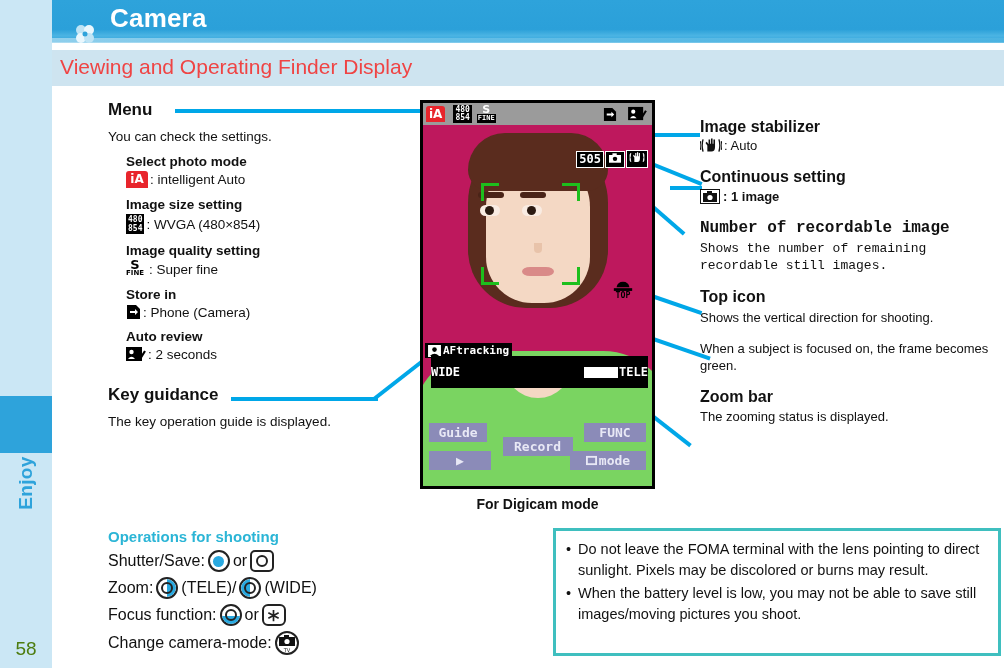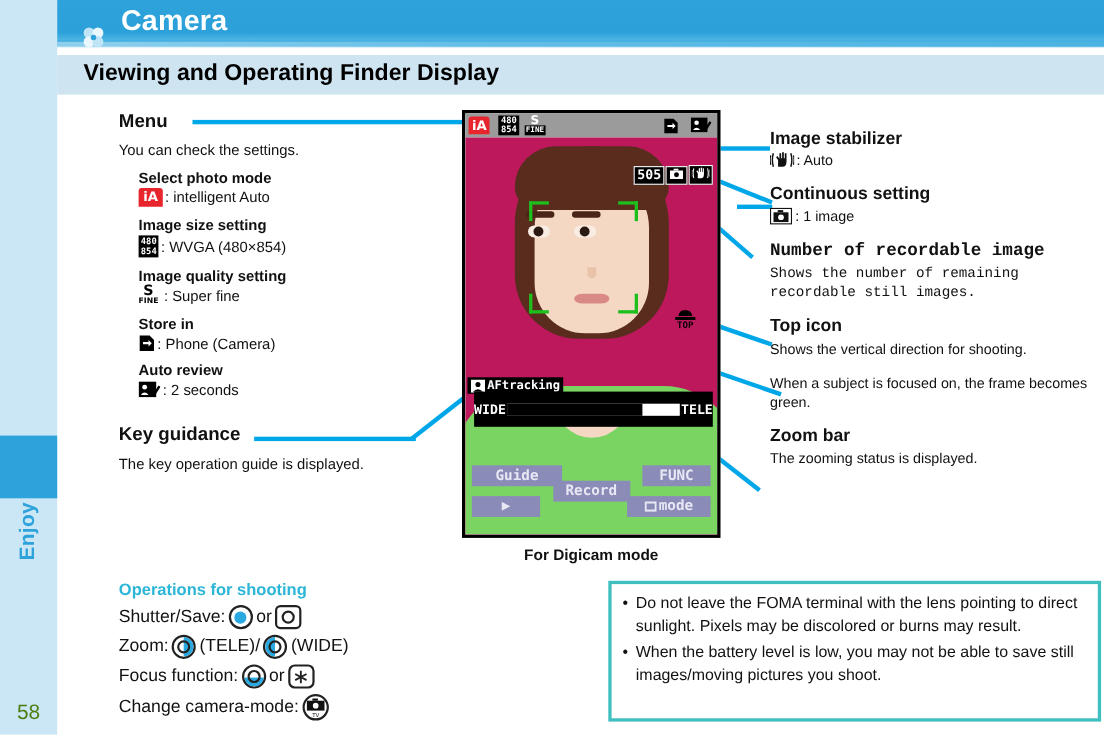--- a/index.html
+++ b/index.html
@@ -47,22 +47,22 @@
   }
   #clover-icon {
     position: absolute; left: 74px; top: 24px; width: 22px; height: 20px;
   }
   
   #section-band {
     position: absolute; left: 52px; top: 50px; width: 952px; height: 36px;
     background: #cee4f0;
   }
   #section-title {
-    position: absolute; left: 76px; top: 55px;
-    font-size: 21px; font-weight: bold; color: #000000;
+    position: absolute; left: 60px; top: 55px;
+    font-size: 21px; font-weight: normal; color: #ef4444;
   }
   
   #left-col { position: absolute; left: 108px; top: 100px; width: 300px; }
   .anno-head {
     font-size: 17px; font-weight: bold; color: #111; position: relative;
   }
   .anno-body { font-size: 13.5px; color: #111; }
   .sub-head { font-size: 13.5px; font-weight: bold; color: #111; }
   .sub-line { font-size: 13.5px; color: #111; display: flex; align-items: center; gap: 2px; }
   .indent { margin-left: 18px; }
@@ -354,21 +354,21 @@
     </div>
 
     <div id="zoom-bar">
       <span>WIDE</span>
       <span id="zoom-track">
           <span id="zoom-fill" style="width: 78%;"></span>
         </span>
       <span>TELE</span>
     </div>
 
-    <div class="softkey" style="left:6px; bottom:44px; width:82px;">Guide</div>
+    <div class="softkey" style="left:6px; bottom:44px; width:58px;">Guide</div>
     <div class="softkey" style="left:6px; bottom:16px; width:62px;">▶</div>
     <div class="softkey" style="left:50%; margin-left:-35px; bottom:30px; width:70px;">Record</div>
     <div class="softkey" style="right:6px; bottom:44px; width:62px;">FUNC</div>
     <div class="softkey" style="right:6px; bottom:16px; width:76px; display:flex; align-items:center; justify-content:center; gap:2px;">
       <svg width="11" height="11" viewBox="0 0 12 12">
           <rect x="0" y="1" width="12" height="10" fill="#e8e8f5"></rect>
           <rect x="2" y="3" width="8" height="6" fill="#8b8bb8"></rect>
         </svg>
       <span>mode</span>
     </div>
@@ -385,21 +385,21 @@
         <path d="M6 11 v-5 l-1.5 -2 1 -1 1.5 2 v-4 h1.3 v3.6 h.7 v-4.4 h1.3 v4.4 h.7 v-3.6 h1.3 v6 q0 4 -3 4 z" fill="#111"></path>
         <path d="M2.5 1 q-1.5 5 0 10 M0.5 2.5 q-1 3.5 0 7" stroke="#111" stroke-width="1.1" fill="none"></path>
         <path d="M15.5 1 q1.5 5 0 10 M17.5 2.5 q1 3.5 0 7" stroke="#111" stroke-width="1.1" fill="none"></path>
       </svg>
       <span>: Auto</span>
     </div>
   </div>
 
   <div style="margin-top:14px;">
     <div class="r-head">Continuous setting</div>
-    <div class="r-body" style="display:flex;align-items:center;gap:3px;margin-top:2px;">
+    <div class="r-body" style="display:flex;align-items:center;gap:3px;margin-top:2px;font-weight:bold;">
       <span style="display:inline-flex;border:1.5px solid #111;padding:1px 2px;background:#fff;">
         <svg width="14" height="11" viewBox="0 0 14 11">
             <rect x="0" y="2" width="14" height="9" fill="#111"></rect>
             <rect x="4" y="0" width="5" height="2" fill="#111"></rect>
             <circle cx="7" cy="6.5" r="2.6" fill="#fff"></circle>
           </svg>
       </span>
       <span>: 1 image</span>
     </div>
   </div>

